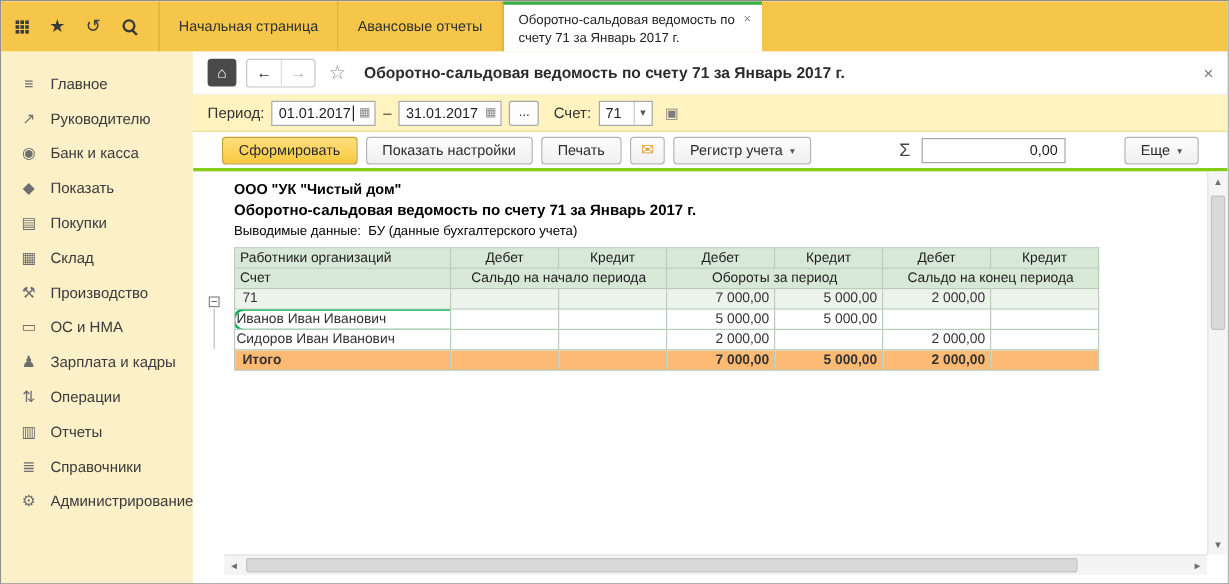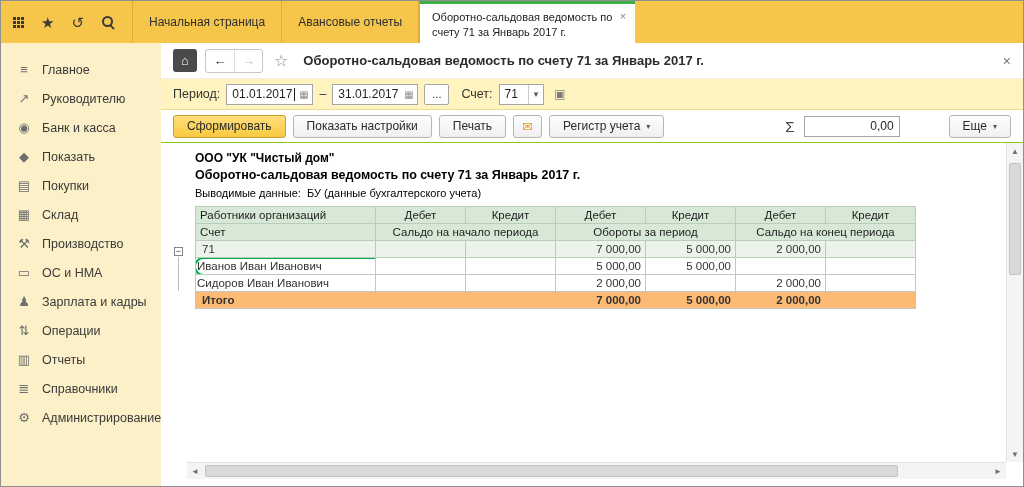--- a/index.html
+++ b/index.html
@@ -46,28 +46,28 @@
   .f-label{font-size:12.5px;color:#333}
   .inp{background:#fff;border:1px solid #A6A6A6;height:21px;display:flex;align-items:center;font-size:12px;color:#1f1f1f}
   .inp .txt{padding:0 2px 0 5px}
   .caret{width:1px;height:13px;background:#1f1f1f}
   .mini-btn{width:17px;height:19px;display:flex;align-items:center;justify-content:center;color:#8a8a8a;font-size:10px}
   .combo-arrow{width:15px;height:19px;border-left:1px solid #cacaca;display:flex;align-items:center;justify-content:center;color:#555;font-size:9px;margin-left:8px}
   .btn-dots{width:25px;height:21px;background:#fdfdfd;border:1px solid #A6A6A6;display:flex;align-items:center;justify-content:center;font-size:11px;color:#333;border-radius:2px}
   .open-btn{width:20px;height:21px;display:flex;align-items:center;justify-content:center;color:#7c7c7c;font-size:12px}
 
   
-  .toolbar{height:33px;display:flex;align-items:center;gap:7px;padding:0 12px;flex-shrink:0;border-bottom:1px solid #84cc16}
+  .toolbar{height:33px;display:flex;align-items:center;gap:7px;padding:0 24px;flex-shrink:0;border-bottom:3px solid #84cc16}
   .btn{height:23px;display:inline-flex;align-items:center;gap:6px;padding:0 13px;font-size:12px;color:#2b2b2b;background:linear-gradient(#fdfdfd,#f0f0f0);border:1px solid #b5b5b5;border-radius:3px;white-space:nowrap}
   .btn-primary{background:linear-gradient(#FFDF7D,#F9C93F);border-color:#C7A033}
   .dd{font-size:8px;color:#555}
   .mail-btn{width:29px;height:23px;display:inline-flex;align-items:center;justify-content:center;background:linear-gradient(#fdfdfd,#f0f0f0);border:1px solid #b5b5b5;border-radius:3px;color:#DE9F2B;font-size:13px}
   .toolbar-right{margin-left:auto;display:flex;align-items:center;gap:9px}
   .sigma{font-size:15px;color:#444}
-  .sum-field{width:96px;height:21px;border:1px solid #A6A6A6;font-size:12px;display:flex;align-items:center;justify-content:flex-end;padding:0 5px;color:#1f1f1f;background:#fff}
+  .sum-field{width:120px;height:21px;border:1px solid #A6A6A6;font-size:12px;display:flex;align-items:center;justify-content:flex-end;padding:0 5px;color:#1f1f1f;background:#fff}
   .more-btn{margin-left:40px}
 
   
   .report-area{flex:1;position:relative;min-height:0;background:#fff}
   .report-inner{position:absolute;left:0;top:0;right:17px;bottom:24px;overflow:hidden;padding:8px 0 0 34px}
   .r-company{font-size:12px;font-weight:bold;color:#000}
   .r-title{font-size:12.5px;font-weight:bold;color:#000;margin-top:3px}
   .r-note{font-size:11px;color:#000;margin-top:5px}
   .table-wrap{position:relative;margin-top:7px}
   table.rep{border-collapse:collapse;table-layout:fixed}

